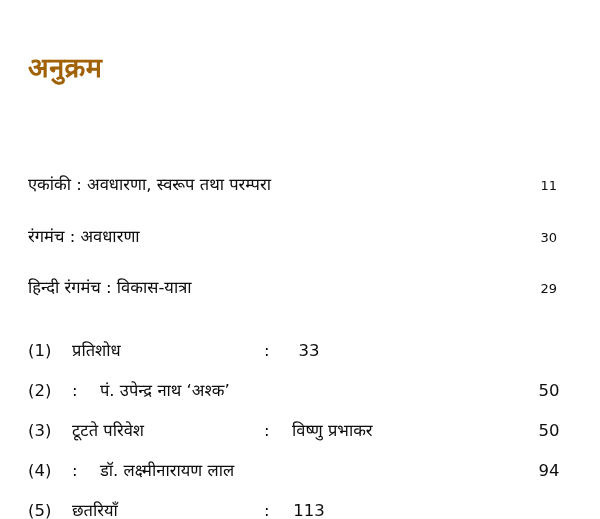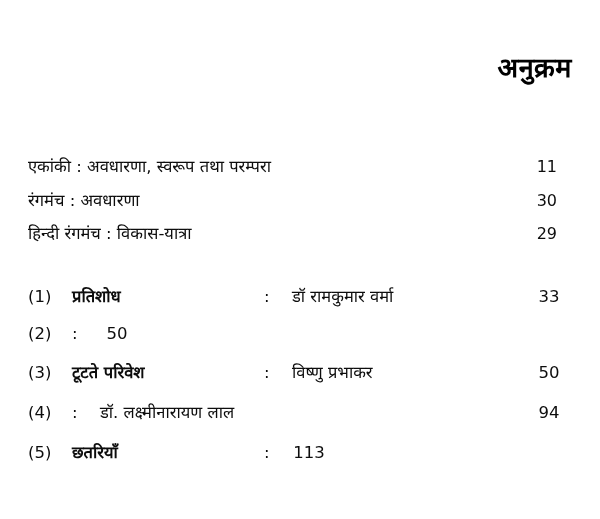--- a/index.html
+++ b/index.html
@@ -15,70 +15,70 @@
     overflow: hidden;
   }
   .page {
     position: relative;
     width: 600px;
     height: 519px;
     box-sizing: border-box;
     padding: 0 28px;
   }
   .title {
-    text-align: right;
+    text-align: left;
     font-size: 27px;
     font-weight: 700;
     letter-spacing: 0.5px;
     margin-top: 48px;
     margin-bottom: 4px;
-    color: #000000;
+    color: #a16207;
   }
   .section-front {
     margin-top: 74px;
   }
   .entry {
     display: flex;
     align-items: baseline;
     font-size: 16.5px;
     line-height: 1.0;
     margin-bottom: 17px;
     color: #0d0d0d;
   }
   .entry .label {
     flex: 0 0 auto;
     white-space: nowrap;
+    margin-top: 18px;
   }
   .entry .filler {
     flex: 1 1 auto;
   }
   .entry .page-no {
     flex: 0 0 auto;
     text-align: right;
     min-width: 34px;
-    font-size: 16px;
+    font-size: 13px;
   }
   .section-list {
     margin-top: 41px;
   }
   .row {
     display: flex;
     align-items: baseline;
     font-size: 16.5px;
     margin-bottom: 17px;
     color: #0d0d0d;
   }
   .row .num {
     flex: 0 0 44px;
     white-space: nowrap;
   }
   .row .name {
     flex: 0 0 192px;
     white-space: nowrap;
-    font-weight: bold;
   }
   .row .colon {
     flex: 0 0 28px;
     text-align: left;
   }
   .row .author {
     flex: 1 1 auto;
     white-space: nowrap;
   }
   .row .page-no {
@@ -121,27 +121,27 @@
     </div>
 
   </div>
 
   <div class="section-list">
 
     <div class="row list-right-pad">
       <span class="num">(1)</span>
       <span class="name">प्रतिशोध</span>
       <span class="colon">:</span>
-      <span class="author">डॉ रामकुमार वर्मा</span>
       <span class="page-no">33</span>
     </div>
 
     <div class="row list-right-pad">
       <span class="num">(2)</span>
       <span class="colon">:</span>
+      <span class="author">पं. उपेन्द्र नाथ ‘अश्क’</span>
       <span class="page-no">50</span>
     </div>
 
     <div class="row list-right-pad">
       <span class="num">(3)</span>
       <span class="name">टूटते परिवेश</span>
       <span class="colon">:</span>
       <span class="author">विष्णु प्रभाकर</span>
       <span class="page-no">50</span>
     </div>

